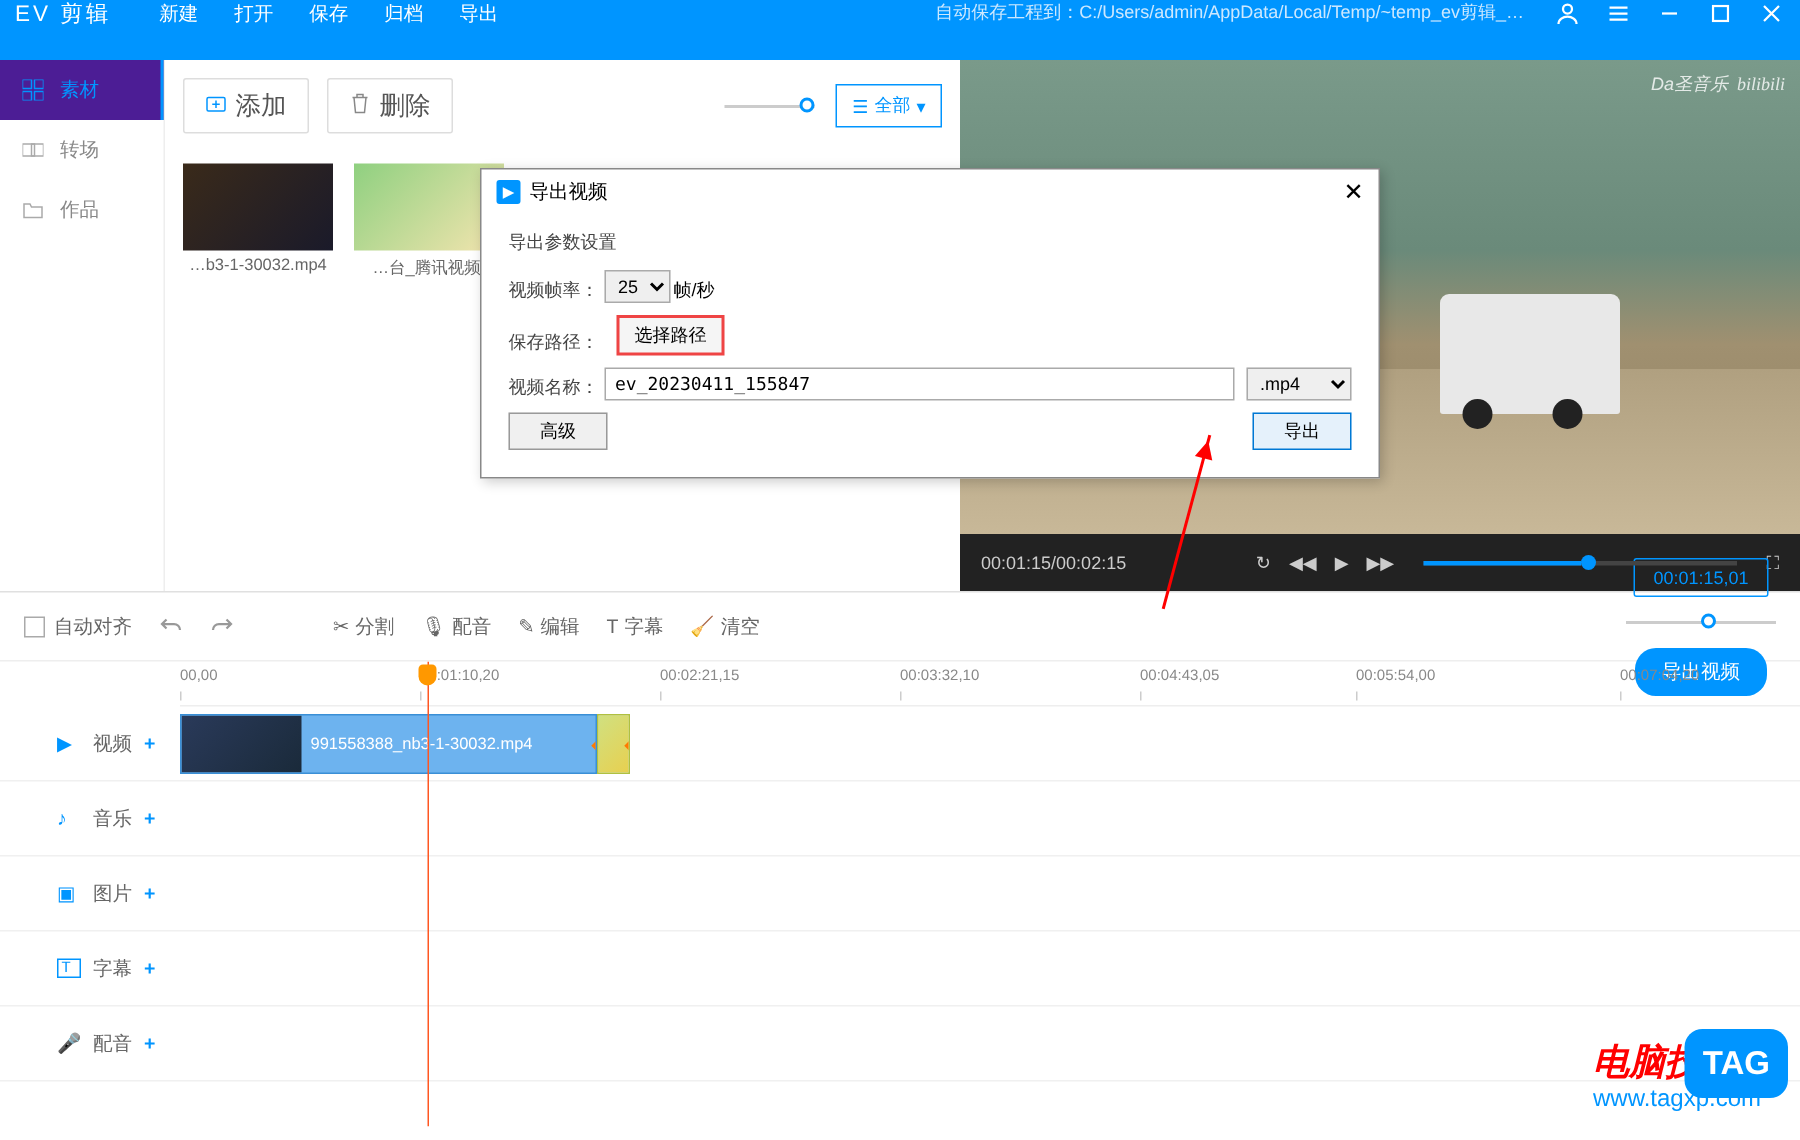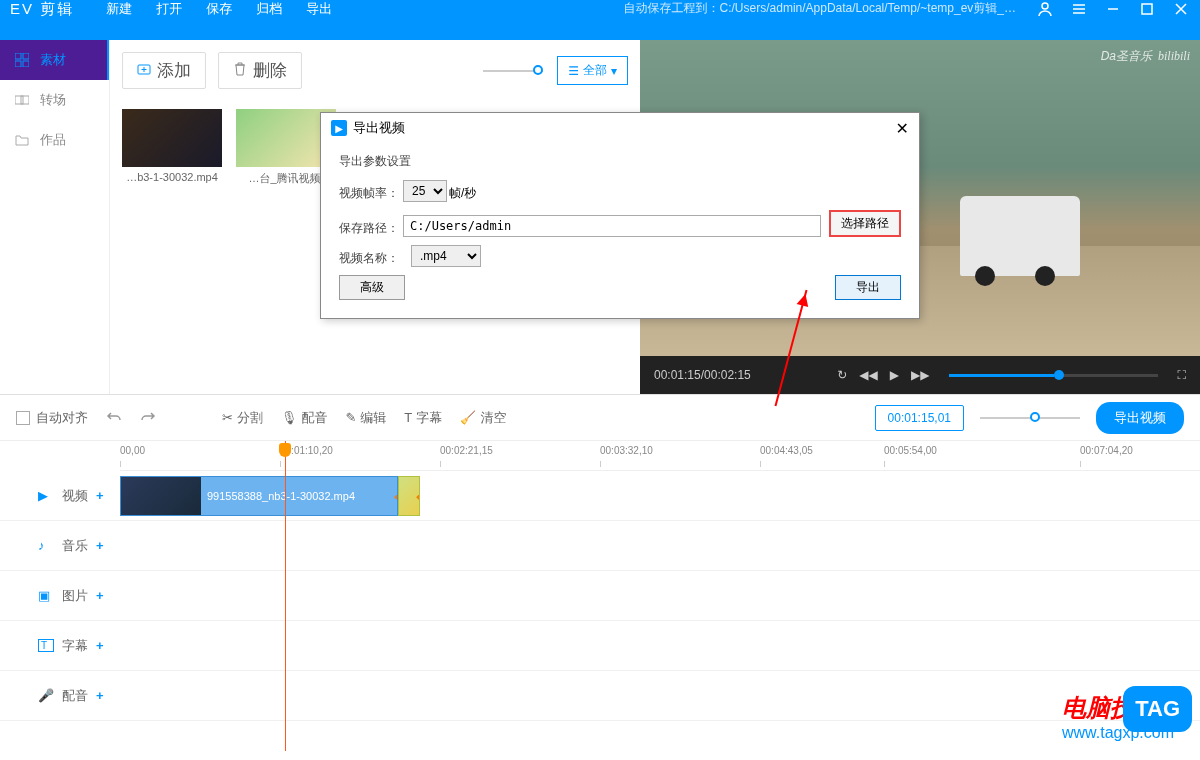--- a/index.html
+++ b/index.html
@@ -49,21 +49,21 @@
 .preview-controls .prog { flex:1; height:3px; background:#444; position:relative; margin:0 8px; }
 .preview-controls .prog .fill { position:absolute; left:0; top:0; bottom:0; width:50%; background:#0095ff; }
 .preview-controls .prog .th { position:absolute; left:50%; top:-4px; width:10px; height:10px; background:#0095ff; border-radius:50%; }
 .pc-btn { cursor:pointer; color:#ccc; }
 
 
 .tl-toolbar { height: 46px; border-bottom: 1px solid #eee; display: flex; align-items: center; padding: 0 16px; gap: 18px; font-size: 13px; color: #666; }
 .tl-checkbox { display: flex; align-items: center; gap: 6px; }
 .tl-checkbox .box { width:14px; height:14px; border:1px solid #aaa; }
 .tl-tool { display: flex; align-items: center; gap: 4px; cursor: pointer; }
-.tl-right { margin-left: auto; display:flex; align-items:center; gap:16px; }
+.tl-right { margin-left: auto; display:flex; align-items:center; gap:16px;flex-direction:column; }
 .time-box { border: 1px solid #0095ff; color: #0095ff; padding: 5px 12px; font-size: 12px; border-radius: 2px; }
 .zoom-slider { width: 100px; height: 2px; background: #ccc; position: relative; }
 .zoom-slider .th { width:10px; height:10px; border:2px solid #0095ff; background:#fff; border-radius:50%; position:absolute; left:50%; top:-5px; }
 .export-btn { background: #0095ff; color: #fff; padding: 7px 18px; border-radius: 14px; font-size: 13px; cursor: pointer; }
 
 
 .timeline { height: 310px; overflow: hidden; position: relative; }
 .tl-ruler { height: 30px; display: flex; position: relative; margin-left: 120px; border-bottom: 1px solid #eee; }
 .tl-tick { position: absolute; font-size: 10px; color: #888; top: 4px; }
 .tl-tick::after { content:''; position:absolute; left:0; top:16px; width:1px; height:6px; background:#ccc; }
@@ -295,21 +295,21 @@
   </div>
 </div>
 
 <div class="timeline">
   <div class="tl-ruler">
     <span class="tl-tick" style="left:0px">00,00</span>
     <span class="tl-tick" style="left:160px">00:01:10,20</span>
     <span class="tl-tick" style="left:320px">00:02:21,15</span>
     <span class="tl-tick" style="left:480px">00:03:32,10</span>
     <span class="tl-tick" style="left:640px">00:04:43,05</span>
-    <span class="tl-tick" style="left:764px">00:05:54,00</span>
+    <span class="tl-tick" style="left:784px">00:05:54,00</span>
     <span class="tl-tick" style="left:960px">00:07:04,20</span>
   </div>
   <div class="playhead">
       <div class="head"></div>
     </div>
 
   <div class="tl-track">
     <div class="tl-label">
       <span class="ico">▶</span>
       <span>视频</span>
@@ -368,25 +368,25 @@
   </div>
   <div class="dialog-body">
     <div class="fieldset-label">导出参数设置</div>
     <div class="form-row">
       <label>视频帧率：</label>
       <select><option>25</option></select>
       <span class="unit">帧/秒</span>
     </div>
     <div class="form-row">
       <label>保存路径：</label>
-      <input type="text" value="C:/Users/admin" style="">
       <span class="browse">选择路径</span>
     </div>
     <div class="form-row">
       <label>视频名称：</label>
+      <input type="text" value="ev_20230411_155847" style="">
       <select style="margin-left:8px;width:70px"><option>.mp4</option></select>
     </div>
     <div class="dialog-buttons">
       <span class="dlg-btn">高级</span>
       <span class="dlg-btn primary">导出</span>
     </div>
   </div>
 </div>
 
 <div class="arrow"></div>

